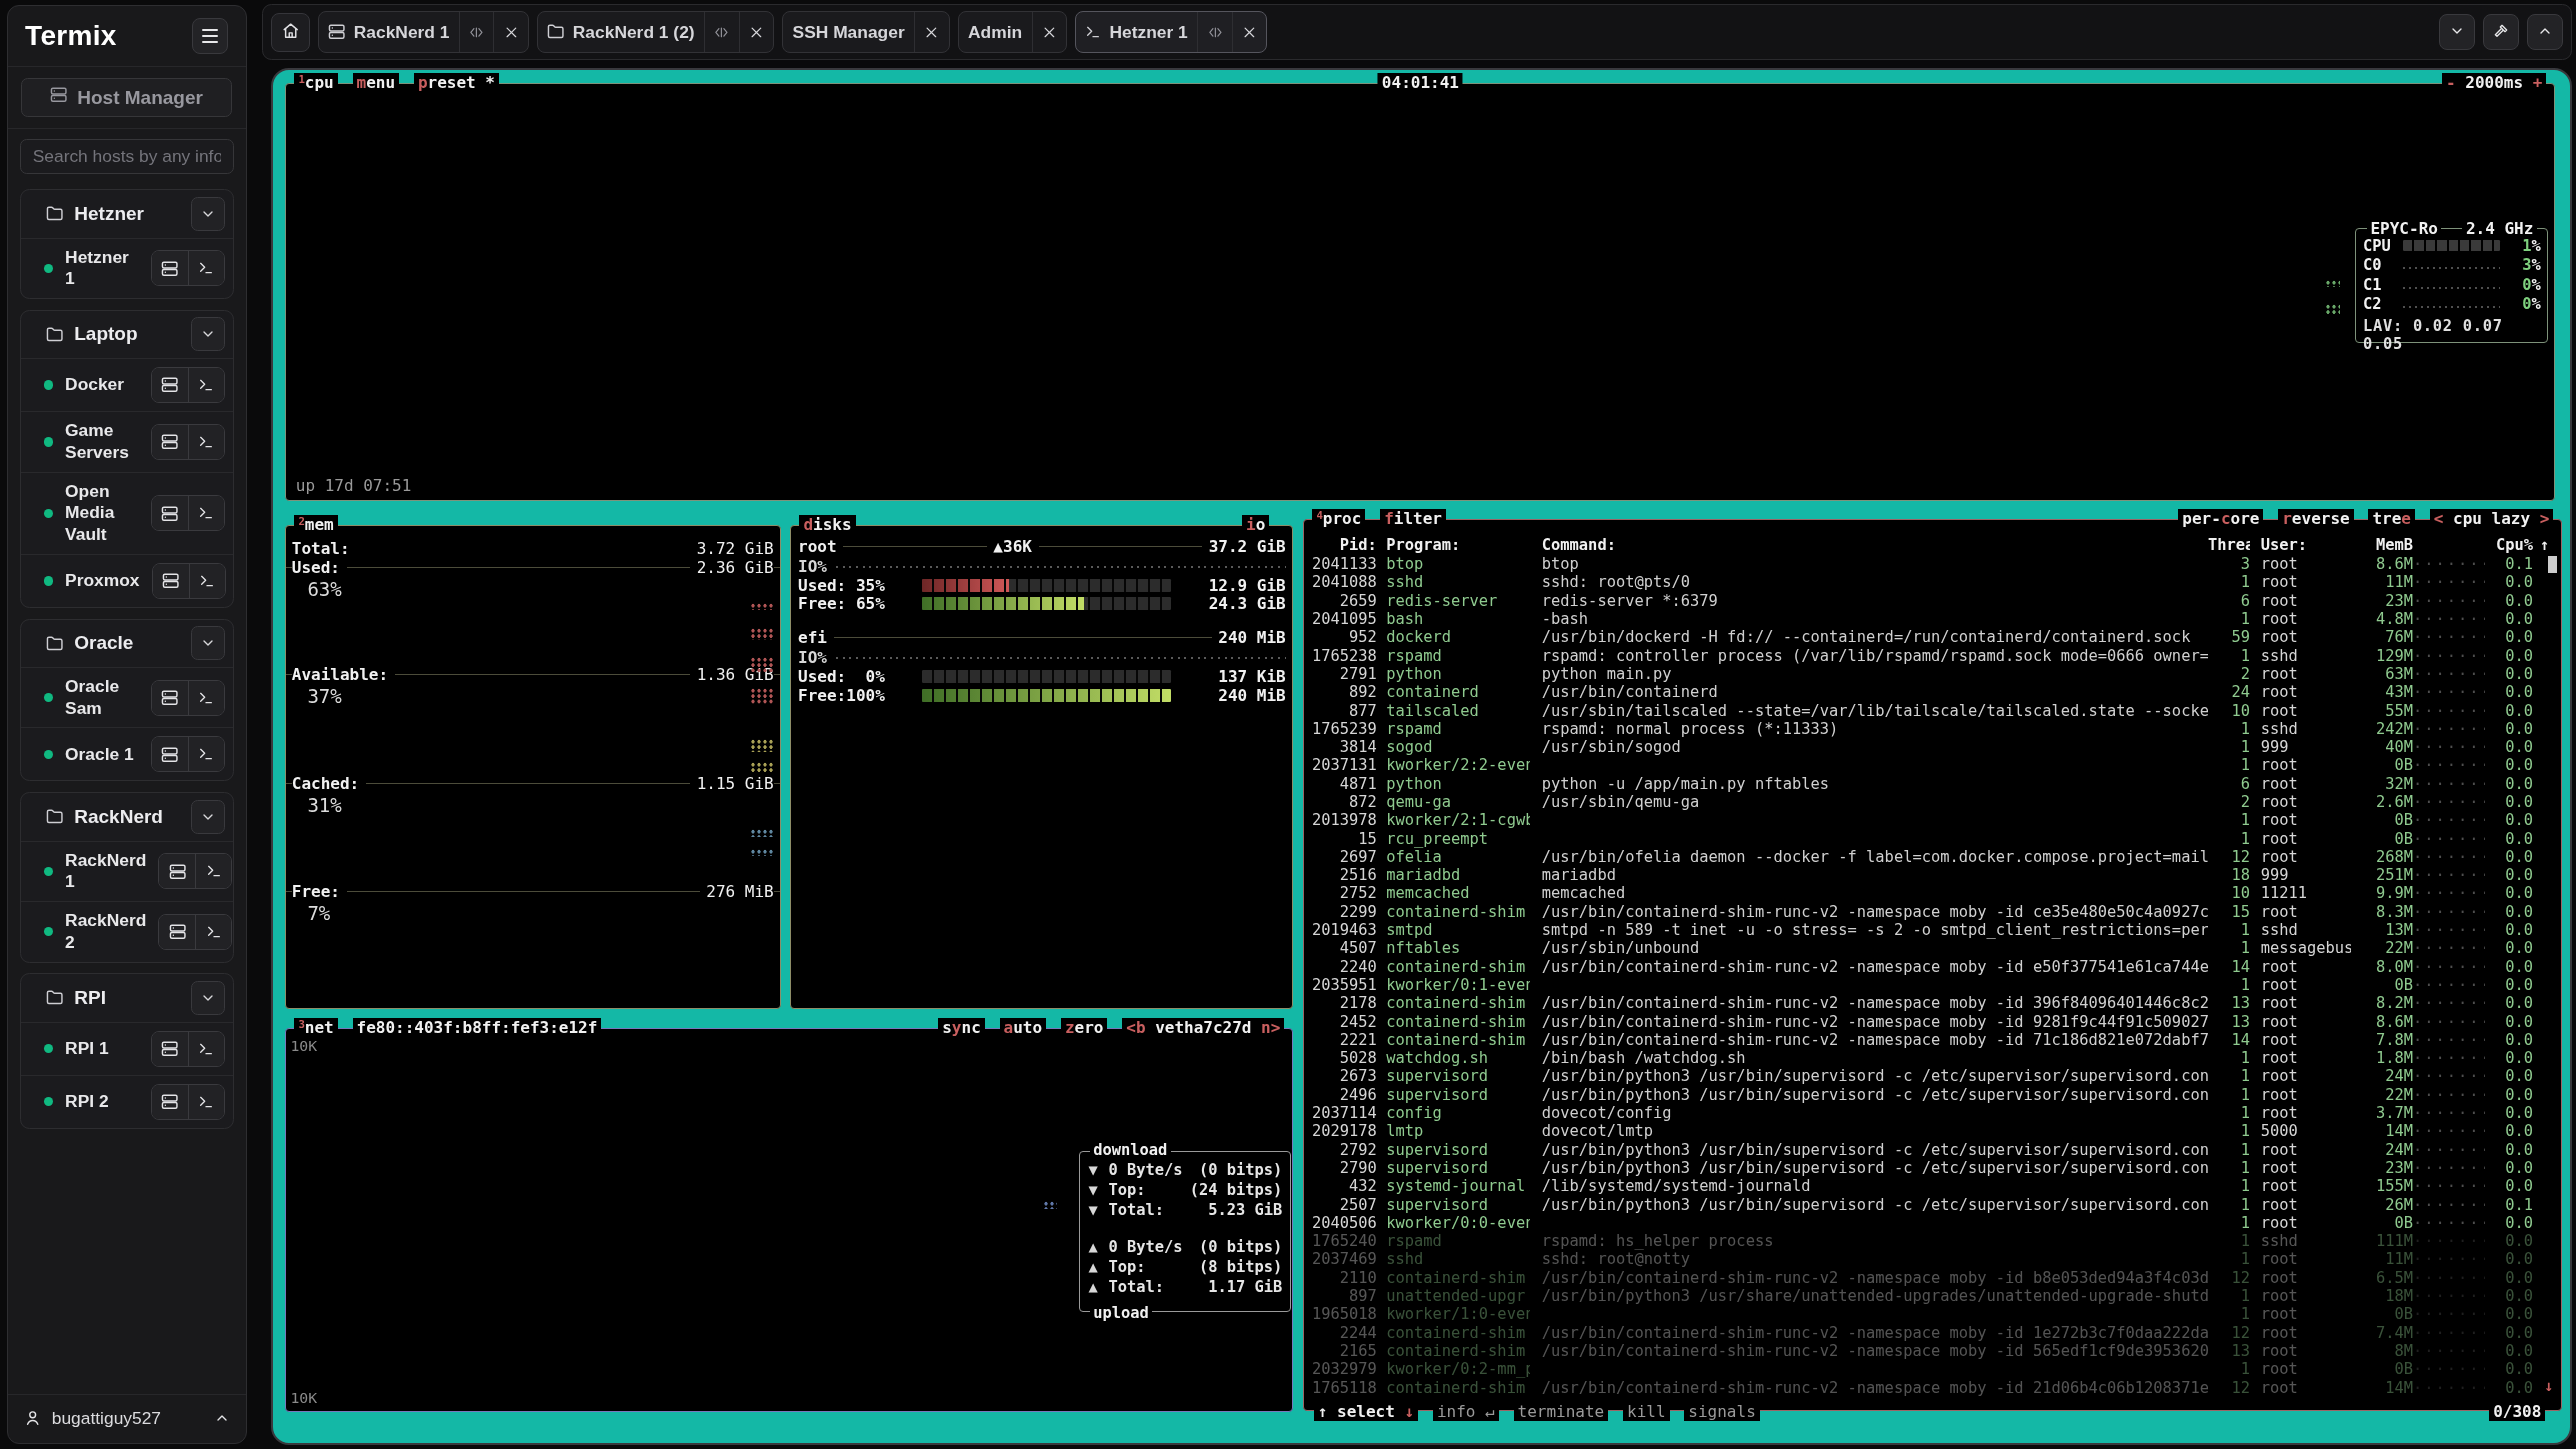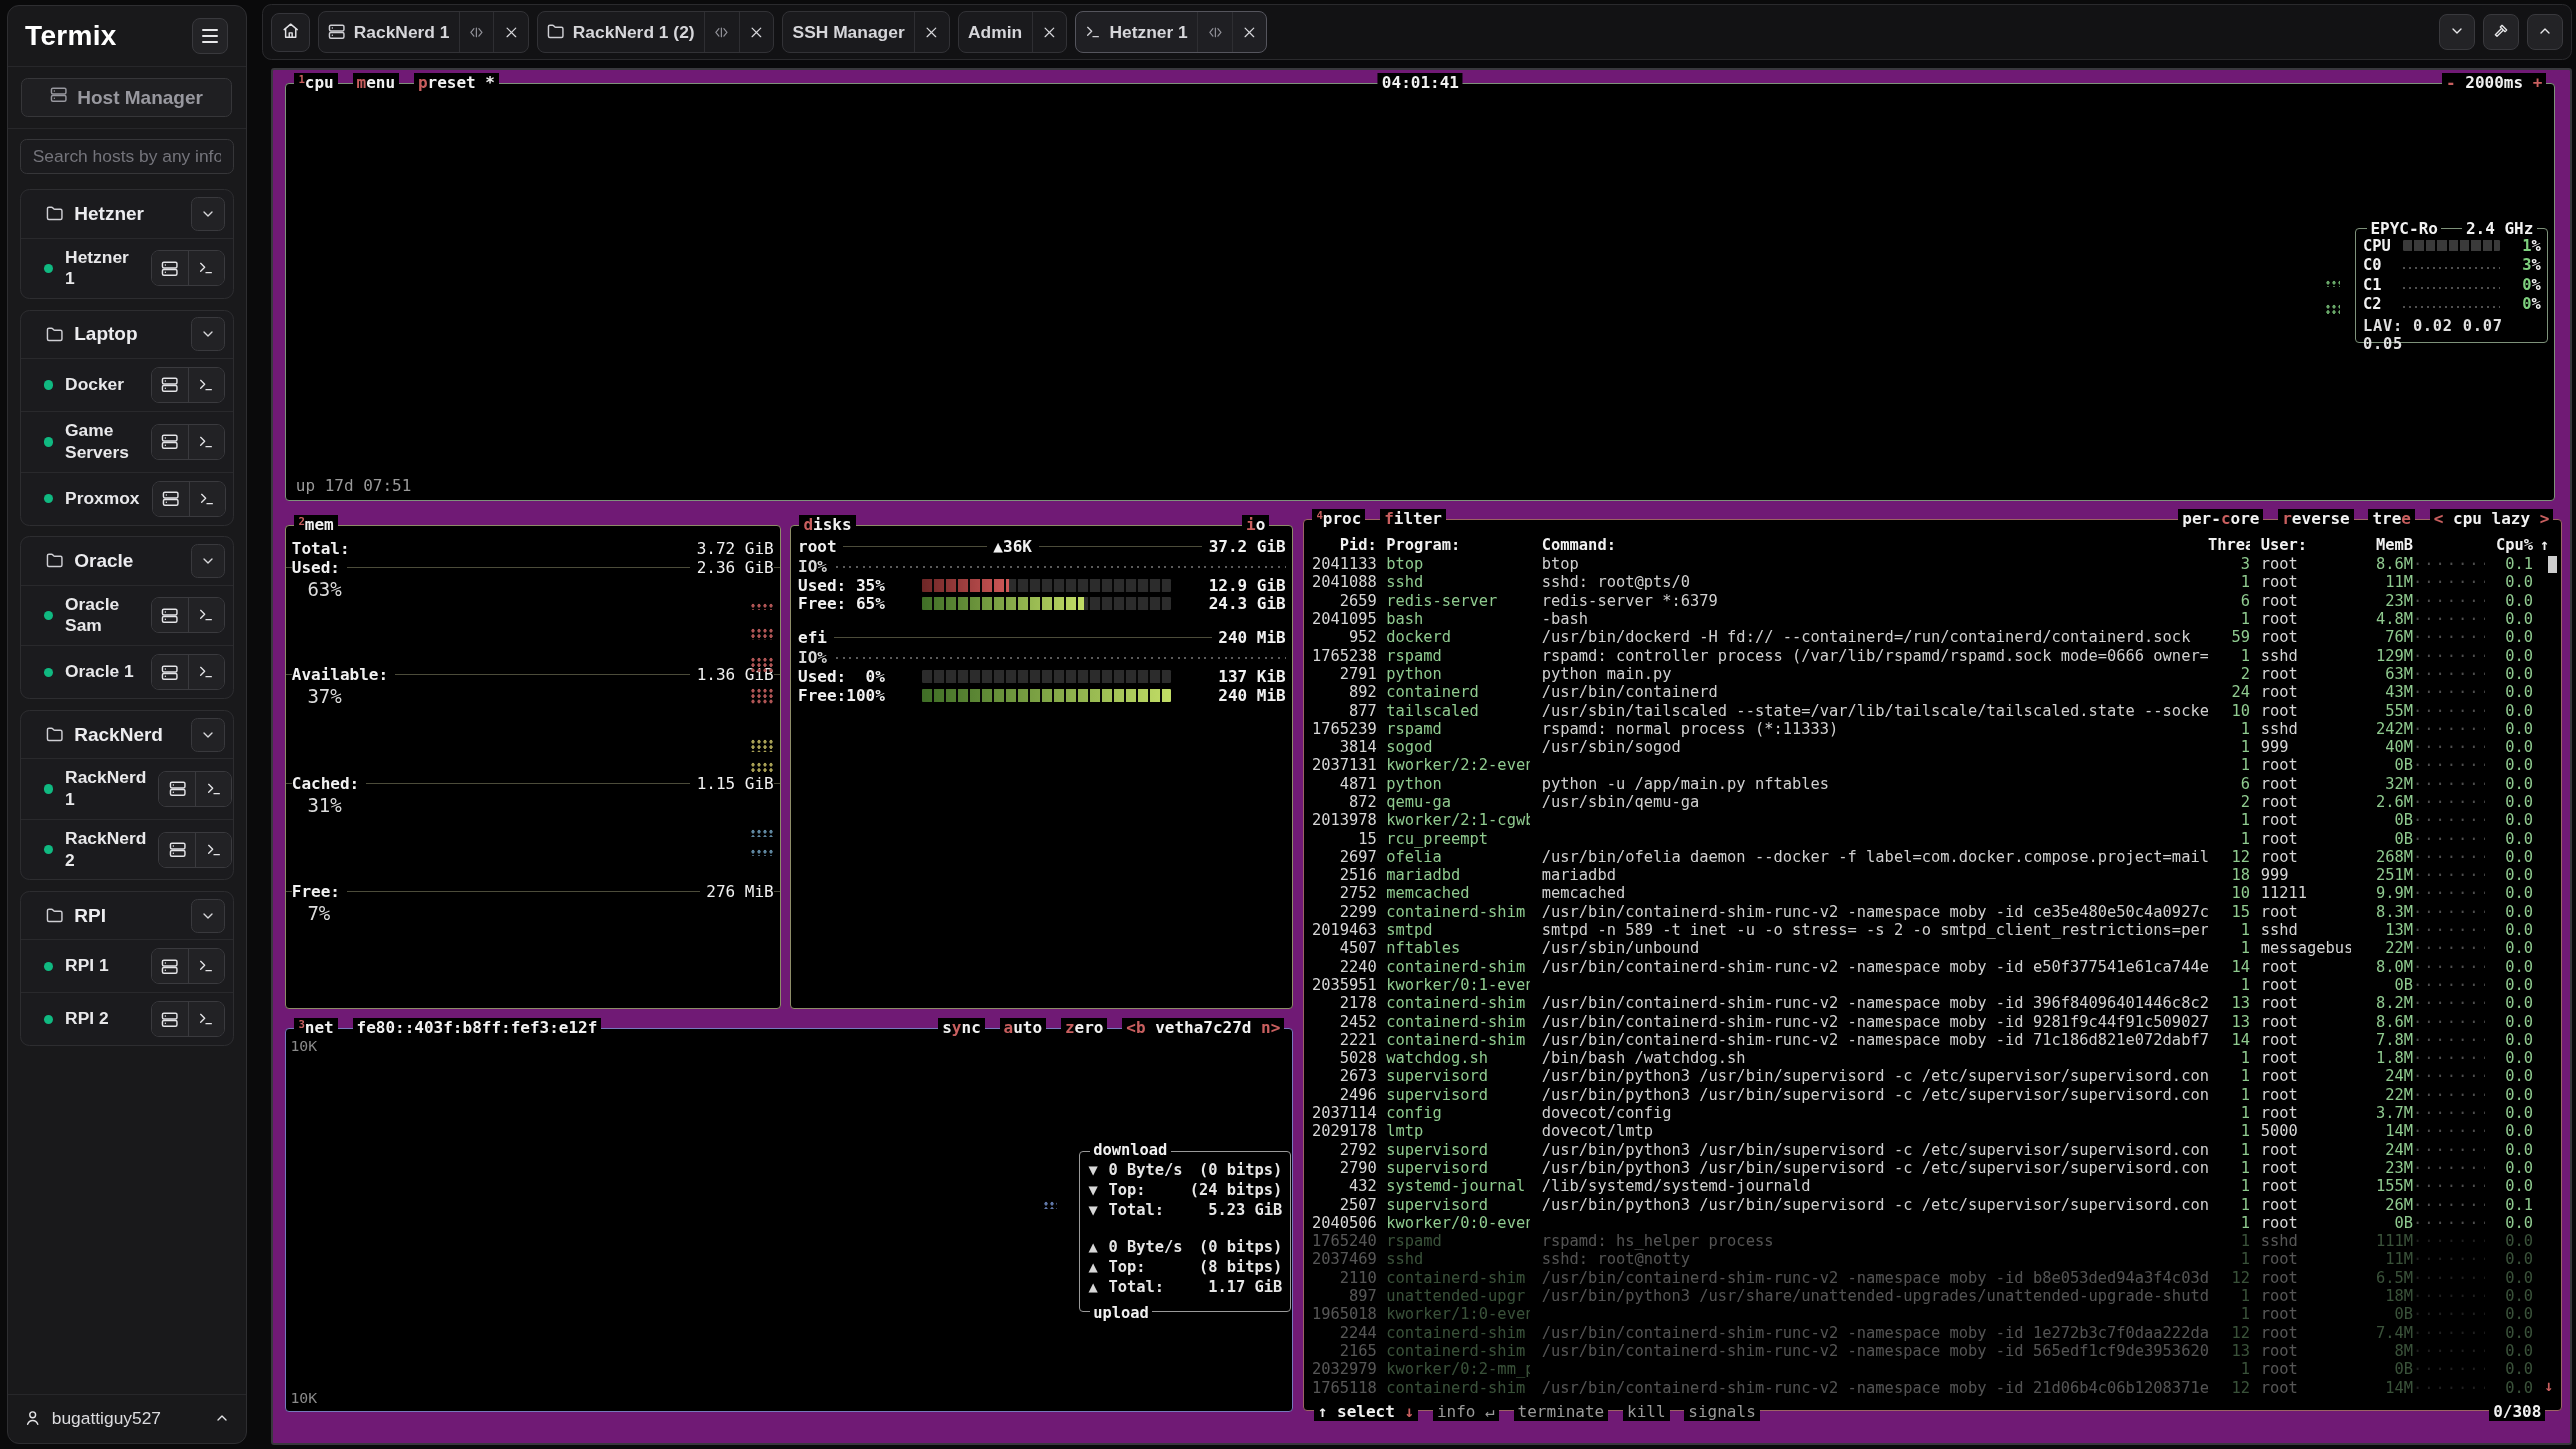--- a/index.html
+++ b/index.html
@@ -53,22 +53,22 @@
     border-radius:8px;color:#d6d6da;font-size:17.4px;overflow:hidden}
   .tab.active{border-color:#55555d;background:#1f1f23}
   .tseg{display:flex;align-items:center;padding:0 9.4px}
   .tseg+.tseg{border-left:1.3px solid #2e2e32}
   .tlabel{font-weight:bold;white-space:nowrap}
   .tic{color:#cfcfd4}
   .tab .dim{color:#8f8f96}
   .tb-right{margin-left:auto;display:flex;gap:8px}
 
   
-  .terminal{position:absolute;top:64px;left:9.4px;right:0;bottom:0;background:#701a75;
-    border:2px solid #39393d;border-radius:3px;font-family:"DejaVu Sans Mono",monospace}
+  .terminal{position:absolute;top:64px;left:9.4px;right:0;bottom:0;background:#14b8a6;
+    border:2px solid #39393d;border-radius:18px;font-family:"DejaVu Sans Mono",monospace}
   .tbox{position:absolute;border:1.3px solid;border-radius:4px;background:#000}
   #cpu-box{left:12px;top:13.4px;width:2270px;height:418px;border-color:var(--b-cpu)}
   #mem-box{left:12px;top:455px;width:496px;height:484px;border-color:var(--b-mem)}
   #disks-box{left:517px;top:455px;width:503px;height:484px;border-color:var(--b-mem)}
   #net-box{left:12px;top:958px;width:1008px;height:384px;border-color:var(--b-net)}
   #proc-box{left:1030px;top:449px;width:1259px;height:892px;border-color:var(--b-proc)}
 
   .chips{position:absolute;top:-11.4px;display:flex;gap:14.8px}
   .chips.cl{left:8px}.chips.cr{right:8px}
   .chips.cc{left:50%;transform:translateX(-50%)}
@@ -249,20 +249,39 @@
                 <svg viewBox="0 0 24 24" width="16" height="16" fill="none" stroke="currentColor" stroke-width="2" stroke-linecap="round" stroke-linejoin="round">
                   <path d="M4 17l6-6-6-6"></path>
                   <path d="M12 19h8"></path>
                 </svg>
               </span>
             </span>
           </div>
           <div class="host-row">
             <span class="hdot"></span>
             <span class="host-name">Game Servers</span>
+            <span class="host-actions">
+              <span class="ha">
+                <svg viewBox="0 0 24 24" width="17.4" height="17.4" fill="none" stroke="currentColor" stroke-width="2" stroke-linecap="round" stroke-linejoin="round">
+                  <rect x="2" y="3" width="20" height="8" rx="2"></rect>
+                  <rect x="2" y="13" width="20" height="8" rx="2"></rect>
+                  <path d="M6 7h.01M6 17h.01"></path>
+                </svg>
+              </span>
+              <span class="ha">
+                <svg viewBox="0 0 24 24" width="16" height="16" fill="none" stroke="currentColor" stroke-width="2" stroke-linecap="round" stroke-linejoin="round">
+                  <path d="M4 17l6-6-6-6"></path>
+                  <path d="M12 19h8"></path>
+                </svg>
+              </span>
+            </span>
+          </div>
+          <div class="host-row">
+            <span class="hdot"></span>
+            <span class="host-name">Open Media Vault</span>
             <span class="host-actions">
               <span class="ha">
                 <svg viewBox="0 0 24 24" width="17.4" height="17.4" fill="none" stroke="currentColor" stroke-width="2" stroke-linecap="round" stroke-linejoin="round">
                   <rect x="2" y="3" width="20" height="8" rx="2"></rect>
                   <rect x="2" y="13" width="20" height="8" rx="2"></rect>
                   <path d="M6 7h.01M6 17h.01"></path>
                 </svg>
               </span>
               <span class="ha">
                 <svg viewBox="0 0 24 24" width="16" height="16" fill="none" stroke="currentColor" stroke-width="2" stroke-linecap="round" stroke-linejoin="round">

